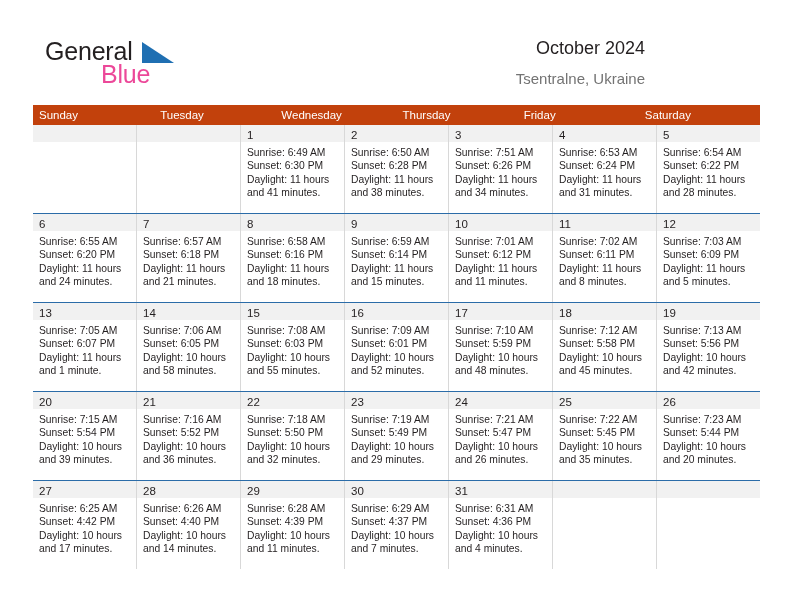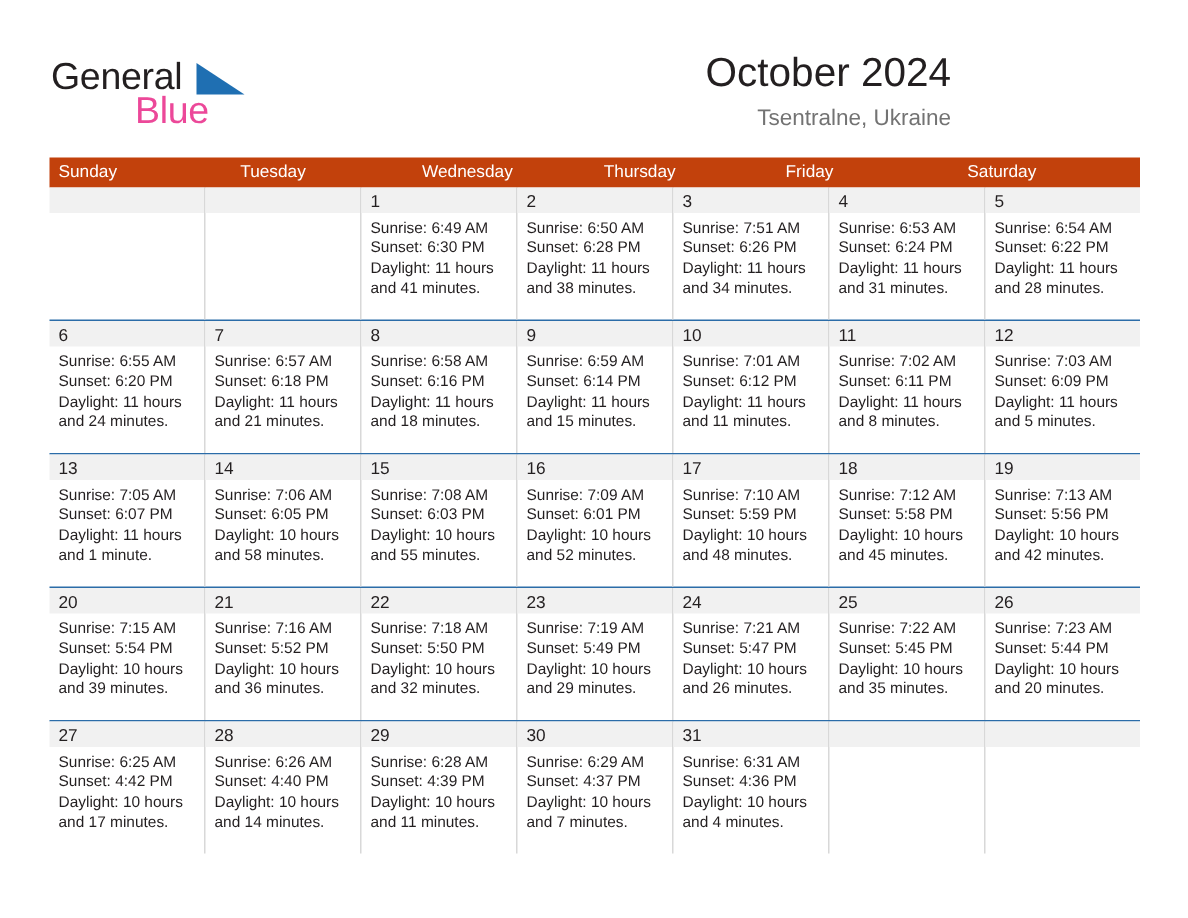--- a/index.html
+++ b/index.html
@@ -17,21 +17,21 @@
   .page {
     position: relative;
     width: 792px;
     height: 612px;
     box-sizing: border-box;
   }
 
   
   .header {
     position: absolute;
-    left: 1px;
+    left: 12px;
     top: 0;
     width: 668px;
     height: 104px;
   }
   .logo {
     position: absolute;
     left: 33px;
     top: 37px;
     width: 190px;
     height: 54px;
@@ -66,21 +66,21 @@
     border-top: 21px solid transparent;
   }
 
   .title-block {
     position: absolute;
     right: 35px;
     top: 32px;
     text-align: right;
   }
   .month-title {
-    font-size: 27px;
+    font-size: 18px;
     font-weight: normal;
     color: #231f20;
     line-height: 32px;
     white-space: nowrap;
   }
   .location-title {
     margin-top: 6px;
     font-size: 15px;
     color: #737373;
     line-height: 18px;

